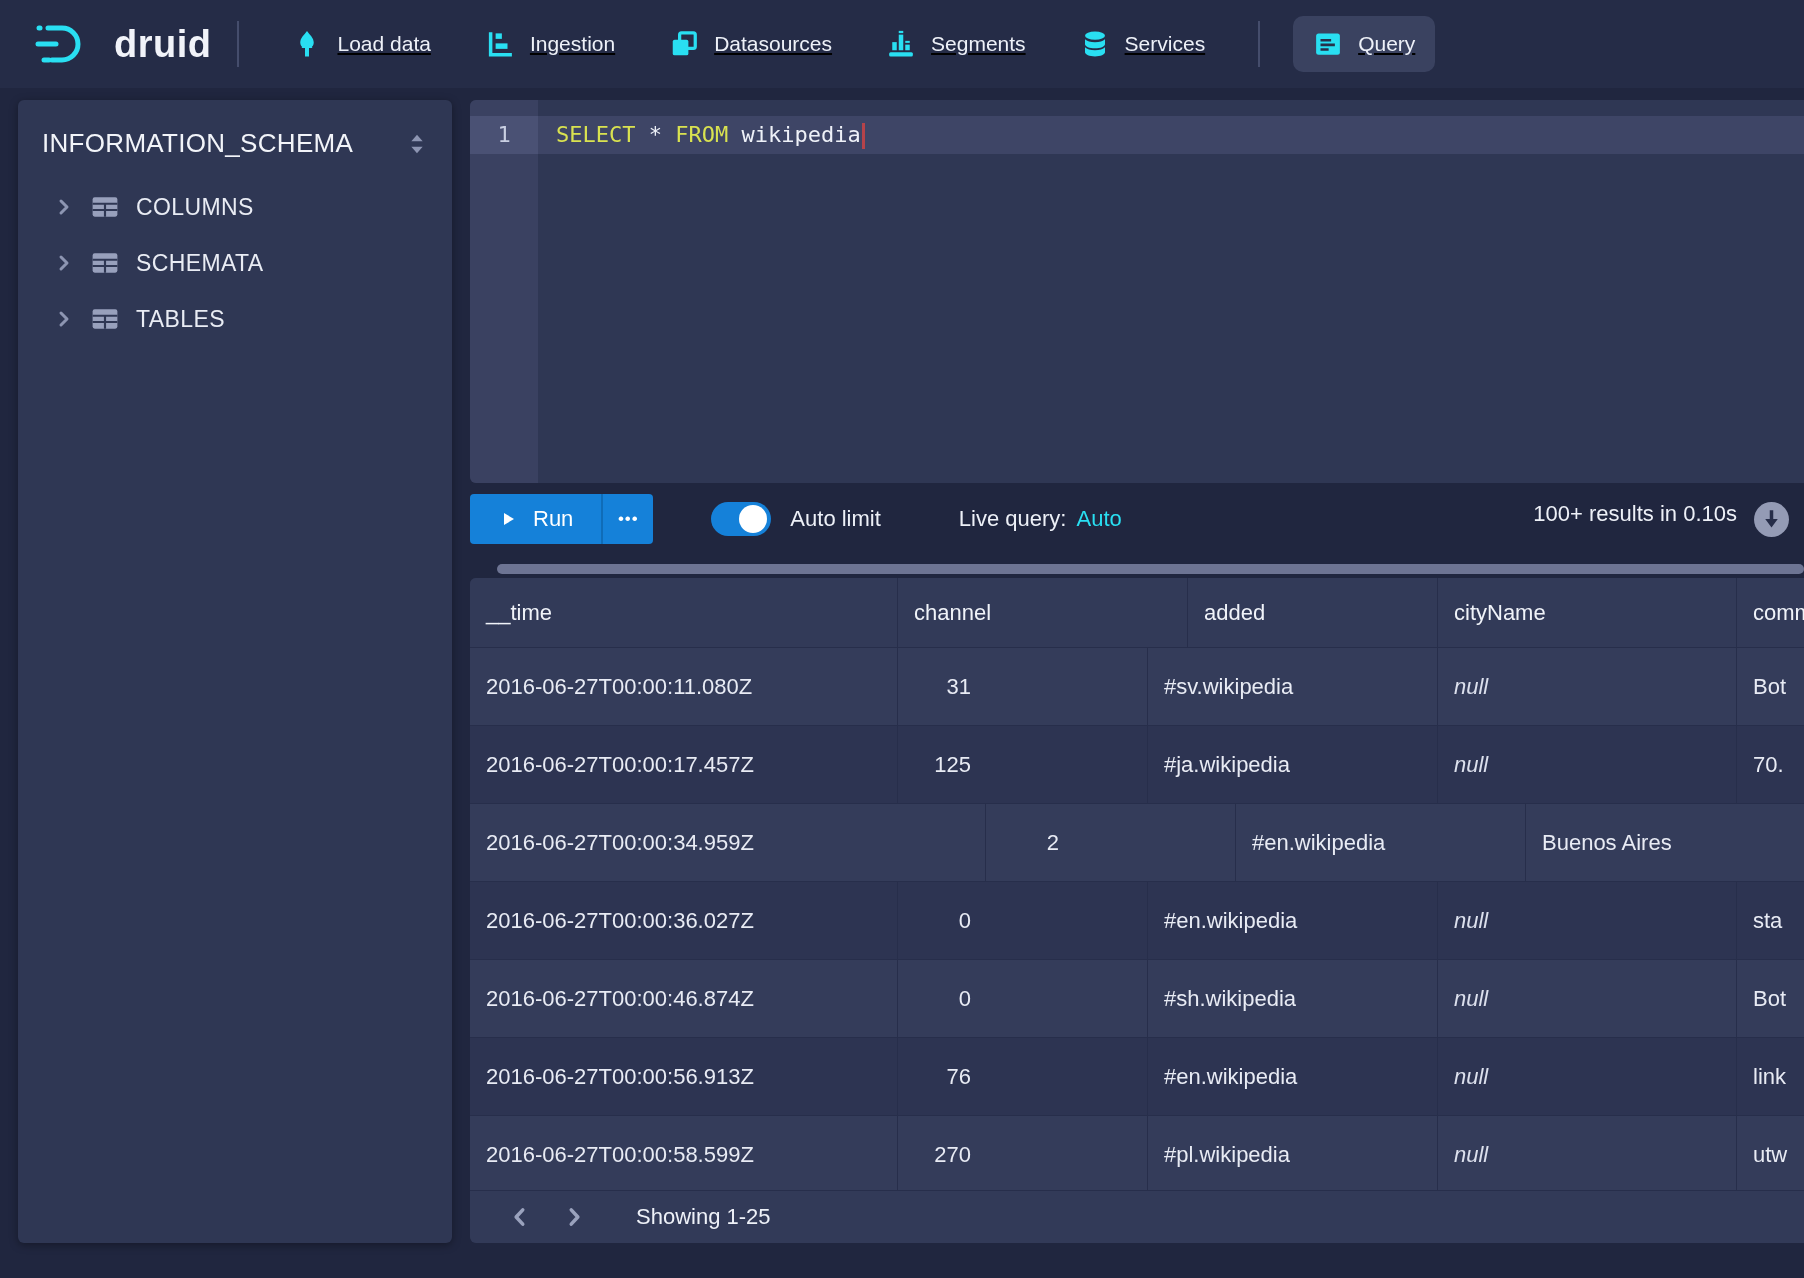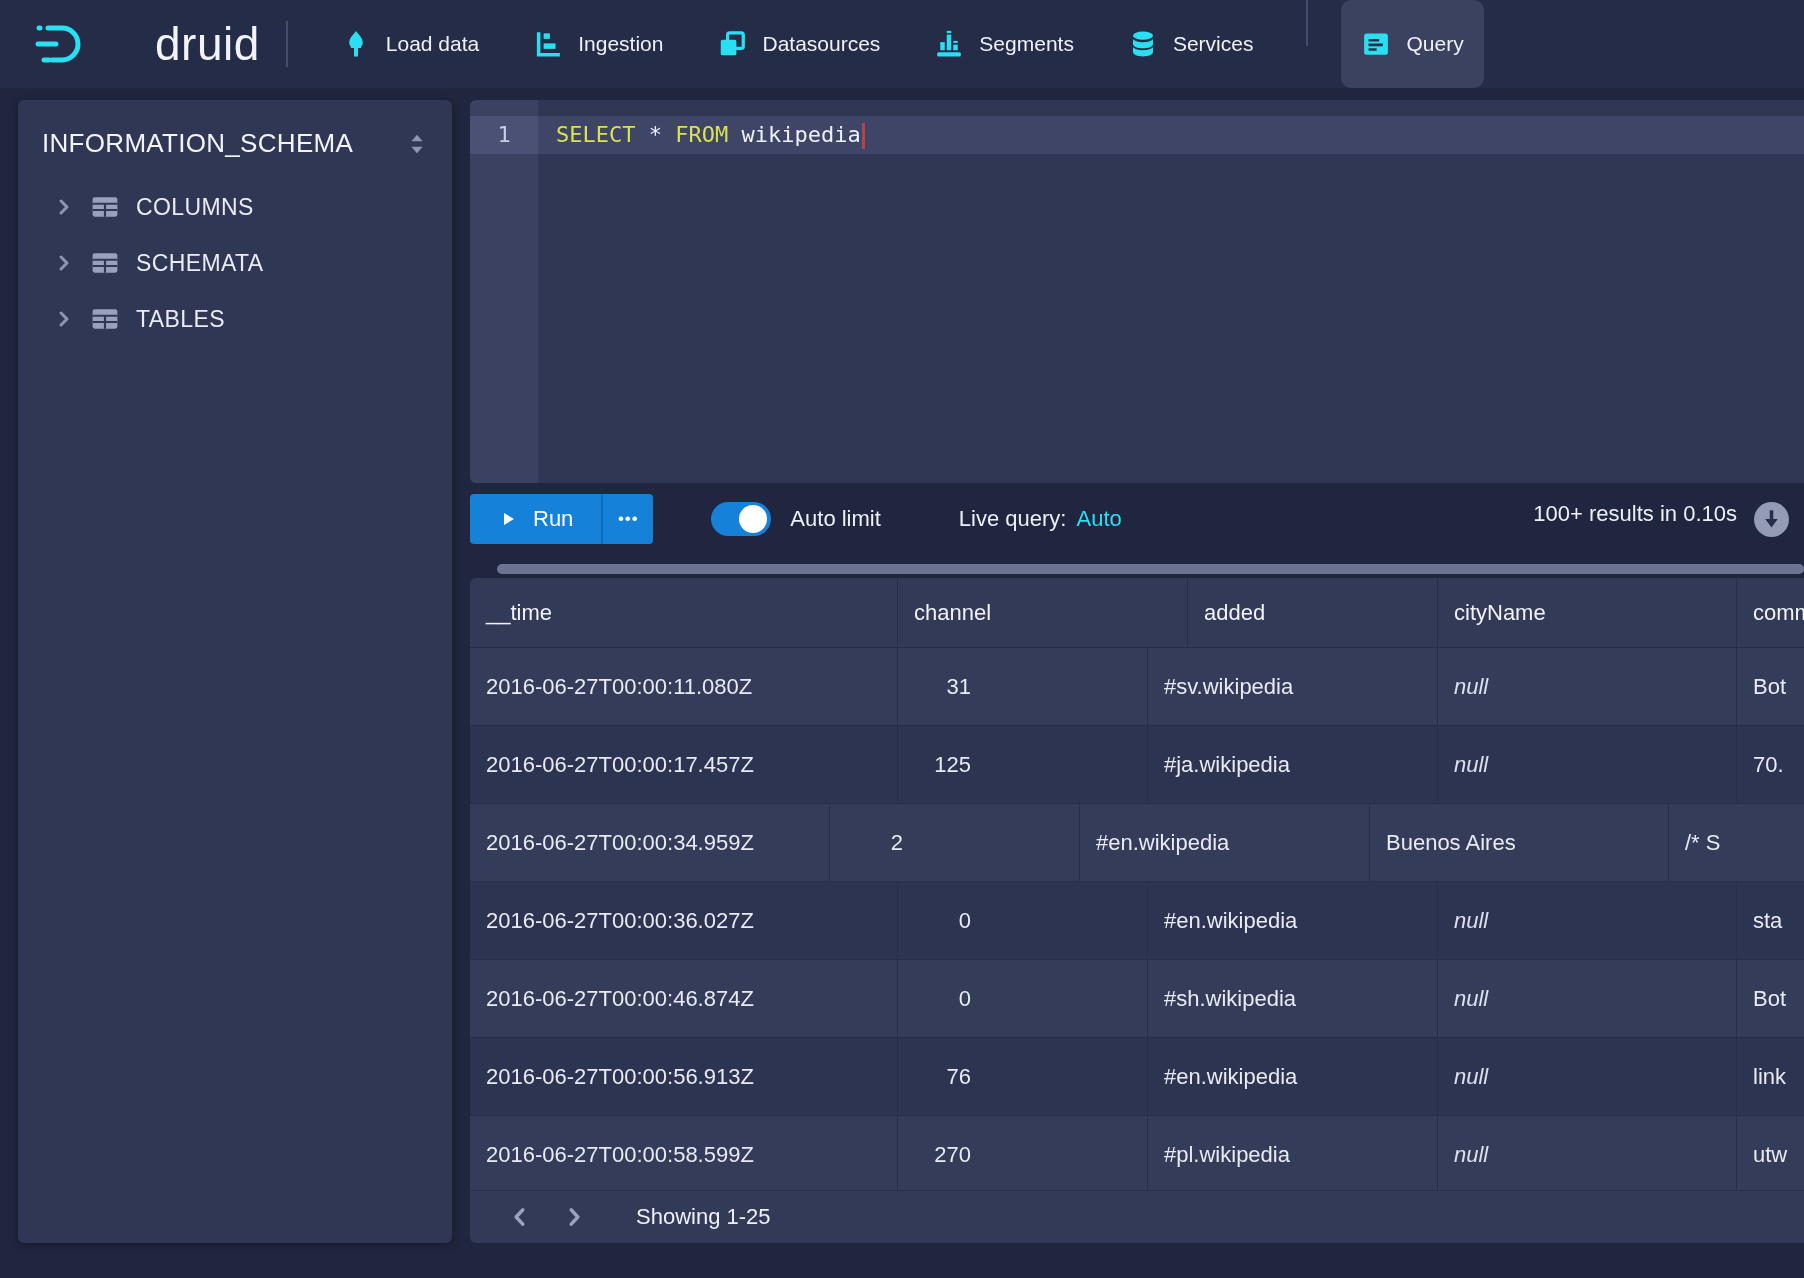--- a/index.html
+++ b/index.html
@@ -5,23 +5,23 @@
   html,body{margin:0;padding:0;width:1804px;height:1278px;overflow:hidden;
     background:var(--page-bg,#20263f);font-family:"Liberation Sans",sans-serif;}
   *{box-sizing:border-box;}
   .app{position:relative;width:1804px;height:1278px;}
 
   
   .nav{position:absolute;left:0;top:0;width:1804px;height:88px;background:var(--nav-bg,#252c47);
     display:flex;align-items:center;padding-left:34px;}
   .brand{display:flex;align-items:center;gap:16px;cursor:pointer;}
   .brand-logo{width:64px;height:48px;color:var(--cyan,#29dff2);}
-  .brand-text{font-size:46px;font-weight:400;color:#f1f3f9;letter-spacing:.5px;margin-left:41px;}
+  .brand-text{font-size:38px;font-weight:700;color:#f1f3f9;letter-spacing:.5px;}
   .nav-divider{width:2px;height:46px;background:#454d6c;margin:0 26px;}
-  .nav-items{display:flex;height:100%;}
+  .nav-items{display:flex;align-items:center;height:100%;text-decoration:underline;}
   .nav-item{display:flex;align-items:center;gap:15px;padding:13px 20px;margin:0 7px;
     color:#eef1f8;font-size:21px;border-radius:10px;cursor:pointer;white-space:nowrap;}
   .nav-item .nicon{width:30px;height:30px;color:var(--cyan,#29dff2);display:flex;align-items:center;}
   .nav-item .nicon svg{width:30px;height:30px;}
   .nav-item.active{background:#3a4260;}
 
   
   .sidebar{position:absolute;left:18px;top:100px;width:434px;height:1143px;
     background:var(--panel-bg,#2f3754);border-radius:6px;box-shadow:0 2px 8px rgba(0,0,0,.35);}
   .sb-header{display:flex;align-items:center;justify-content:space-between;padding:28px 24px 20px 24px;}
@@ -305,21 +305,21 @@
           <div class="td" style="width: 330px;">Bot</div>
         </div>
         <div class="tr dark">
           <div class="td" style="width: 428px;">2016-06-27T00:00:17.457Z</div>
           <div class="td num" style="width: 250px;">125</div>
           <div class="td" style="width: 290px;">#ja.wikipedia</div>
           <div class="td nullv" style="width: 299px;">null</div>
           <div class="td" style="width: 330px;">70.</div>
         </div>
         <div class="tr light">
-          <div class="td" style="width: 360px;">2016-06-27T00:00:34.959Z</div>
+          <div class="td" style="width: 516px;">2016-06-27T00:00:34.959Z</div>
           <div class="td num" style="width: 250px;">2</div>
           <div class="td" style="width: 290px;">#en.wikipedia</div>
           <div class="td" style="width: 299px;">Buenos Aires</div>
           <div class="td" style="width: 330px;">/* S</div>
         </div>
         <div class="tr dark">
           <div class="td" style="width: 428px;">2016-06-27T00:00:36.027Z</div>
           <div class="td num" style="width: 250px;">0</div>
           <div class="td" style="width: 290px;">#en.wikipedia</div>
           <div class="td nullv" style="width: 299px;">null</div>

